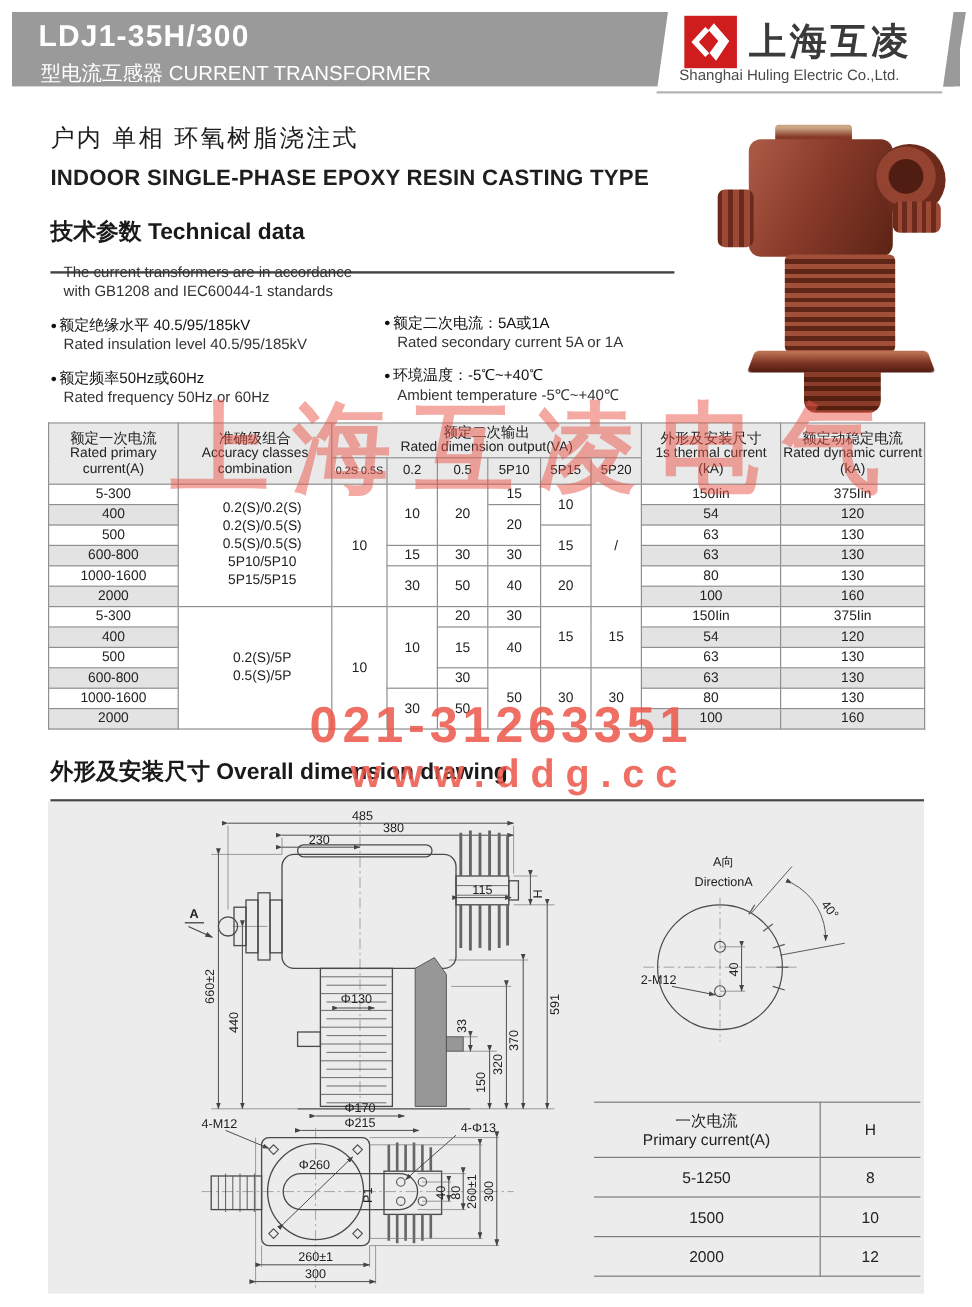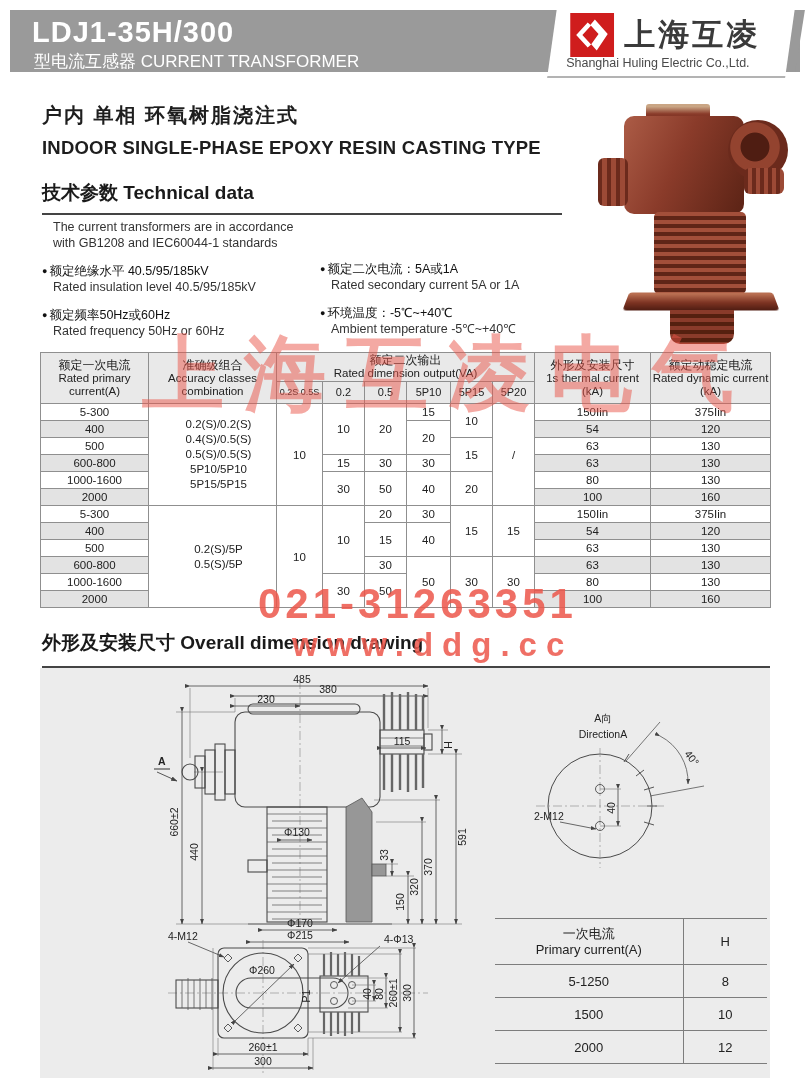--- a/index.html
+++ b/index.html
@@ -2,37 +2,37 @@
 <html><head>
 <meta charset="utf-8">
 <style>
   * { margin:0; padding:0; box-sizing:border-box; }
   html,body { background:#fff; }
   body { font-family:"Liberation Sans", sans-serif; color:#222; }
   .page { position:relative; width:810px; height:1089px; background:#fff; overflow:hidden; }
 
   
   .banner { position:absolute; left:10px; top:10px; width:790px; height:62px; background:#9a9a9a; }
-  .model { position:absolute; left:22px; top:6px; font-size:29px; font-weight:bold; color:#fff; letter-spacing:1px; }
+  .model { position:absolute; left:22px; top:6px; font-size:25px; font-weight:bold; color:#fff; letter-spacing:1px; }
   .banner-sub { position:absolute; left:24px; top:40px; font-size:17px; color:#fff; }
   .banner-tail { position:absolute; right:10px; top:10px; width:18px; height:62px; background:#9a9a9a; transform:skewX(-9deg); }
   .logo-box { position:absolute; left:552px; top:8px; width:238px; height:70px; background:#fff; transform:skewX(-8deg); border-bottom:2px solid #b3b3b3; }
   .logo-inner { position:absolute; left:0; top:0; width:100%; height:100%; transform:skewX(8deg); }
   .logo-mark { position:absolute; left:18px; top:5px; width:44px; height:44px; }
   .logo-cn { position:absolute; left:72px; top:6px; font-size:31px; font-weight:bold; color:#3a3a3a; letter-spacing:3px; }
   .logo-en { position:absolute; left:14px; top:48px; font-size:12.5px; color:#4a4a4a; }
 
   
   .intro { position:absolute; left:42px; top:102px; }
-  .intro-cn { font-size:20px; font-weight:bold; color:#1e1e1e; letter-spacing:2px; }
+  .intro-cn { font-size:20px; font-weight:normal; color:#1e1e1e; letter-spacing:2px; }
   .intro-en { font-size:18.5px; font-weight:bold; color:#1e1e1e; margin-top:8px; letter-spacing:0.2px; }
 
   .sec-head { position:absolute; left:42px; font-size:19px; font-weight:bold; color:#1a1a1a; }
   .sec-head .en { font-weight:bold; }
-  .tech-head { top:180px; width:520px; border-bottom:2px solid #444; padding-bottom:7px; }
+  .tech-head { top:180px; width:520px; border-bottom:2px solid #444; padding-bottom:20px; }
   .draw-head { top:630px; width:728px; border-bottom:2px solid #444; padding-bottom:10px; }
 
   
   .bullets { position:absolute; left:42px; top:220px; width:550px; font-size:12.5px; }
   .bul-col1 { position:absolute; left:0; top:0; width:280px; }
   .bul-col2 { position:absolute; left:278px; top:42px; width:270px; }
   .bullet { margin-bottom:13px; line-height:15.5px; }
   .bullet .cnl { color:#111; }
   .dot { font-size:9px; vertical-align:1px; margin-right:2px; }
   .enl { padding-left:11px; color:#333; }
@@ -209,21 +209,21 @@
       <th class="sub">0.5</th>
       <th class="sub">5P10</th>
       <th class="sub">5P15</th>
       <th class="sub">5P20</th>
     </tr>
 
     <tr>
       <td>5-300</td>
       <td rowspan="6" class="acc-cell">
         <div>0.2(S)/0.2(S)</div>
-        <div>0.4(S)/0.5(S)</div>
+        <div>0.2(S)/0.5(S)</div>
         <div>0.5(S)/0.5(S)</div>
         <div>5P10/5P10</div>
         <div>5P15/5P15</div>
       </td>
       <td rowspan="6">10</td>
       <td rowspan="3">10</td>
       <td rowspan="3">20</td>
       <td>15</td>
       <td rowspan="2">10</td>
       <td rowspan="6">/</td>

